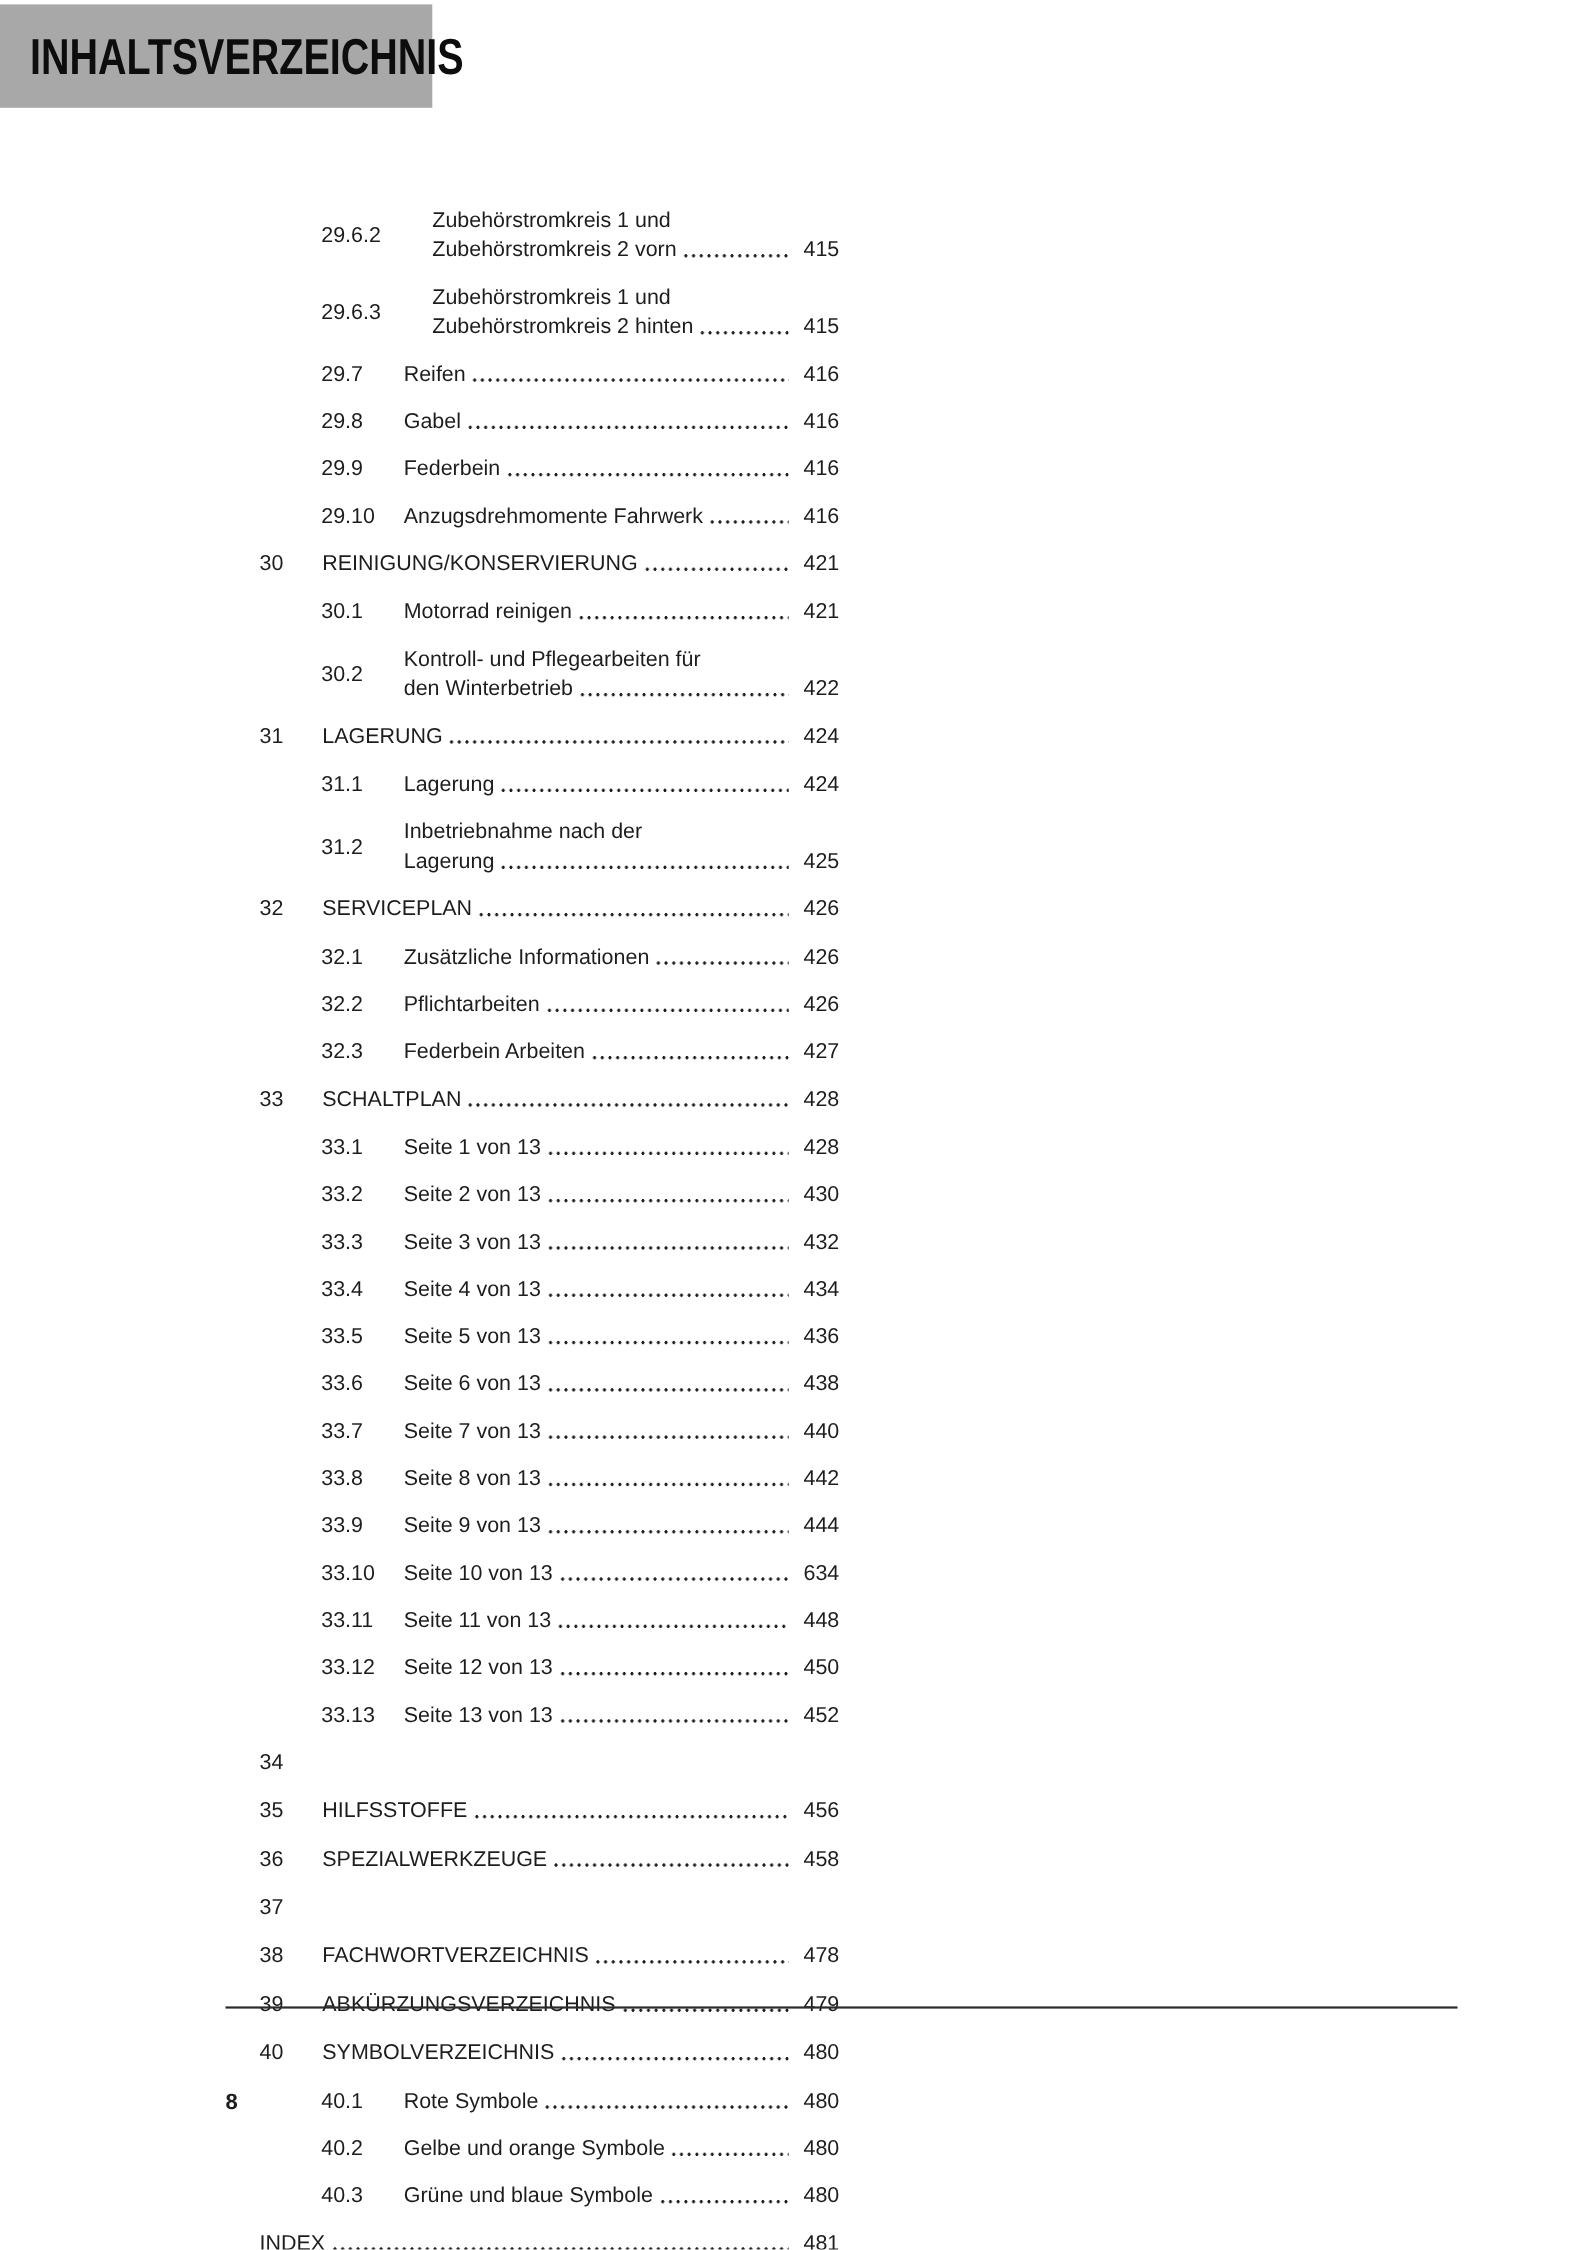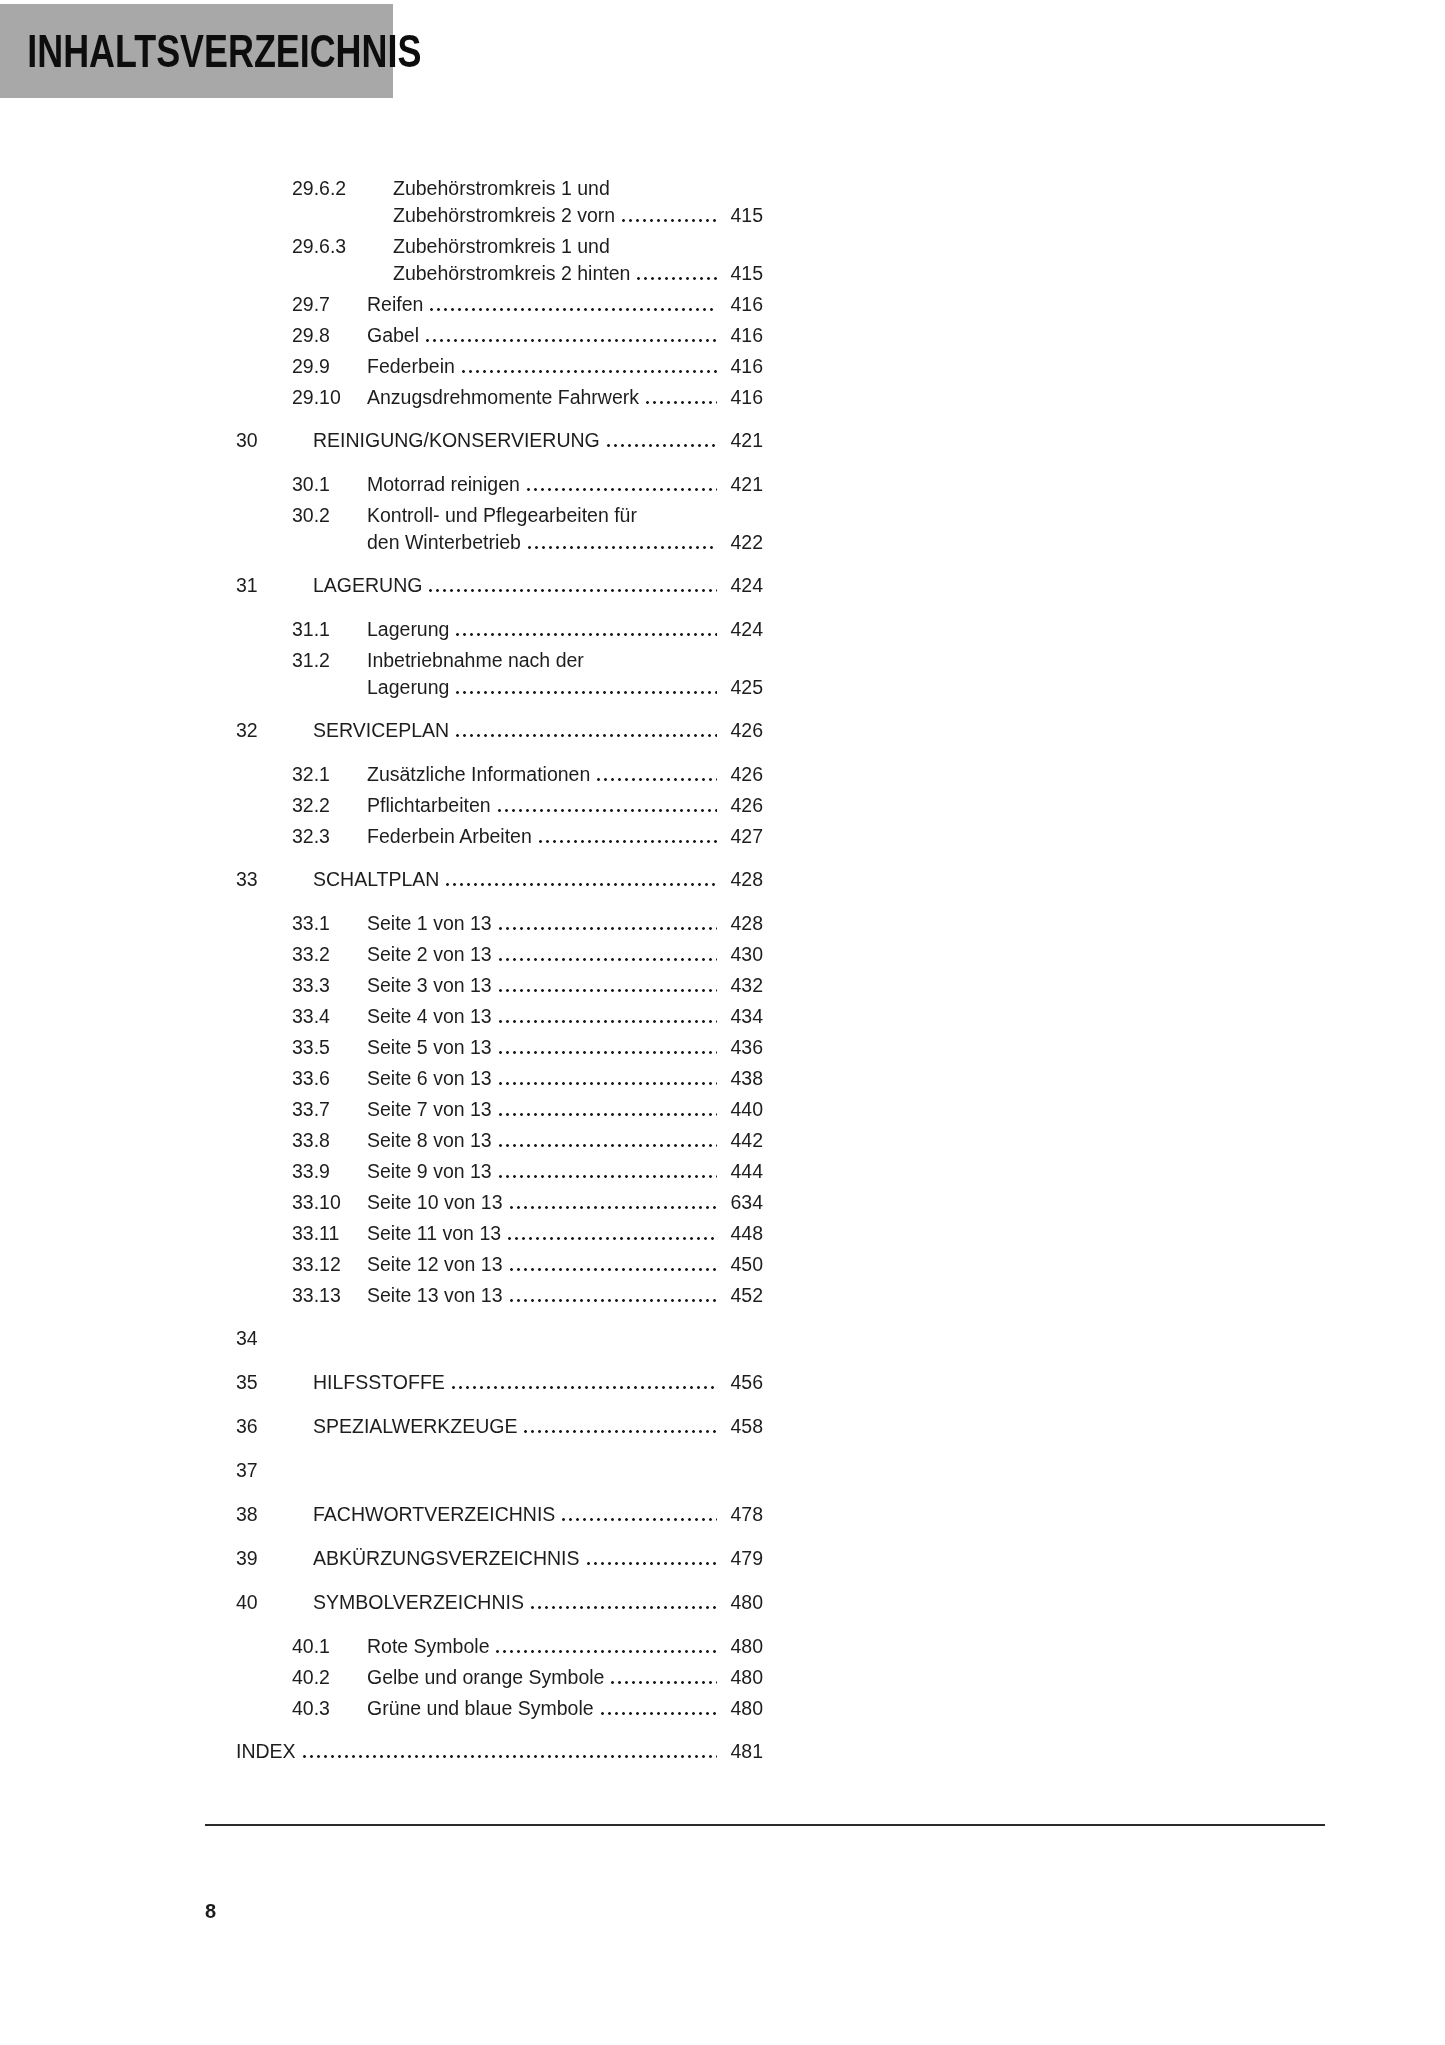--- a/index.html
+++ b/index.html
@@ -32,22 +32,22 @@
     transform-origin:left center;
     white-space:nowrap;
   }
   
   .toc{
     position:absolute;left:236px;top:171px;
     width:527px;
     font-size:19.5px;line-height:27px;
   }
   .row{display:flex;}
-  .row.sub{margin:4px 0 3px 0;padding-left:56px;}
-  .row.chapter{margin:16px 0 17px 0;gap:20px;}
+  .row.sub{margin:16px 0 3px 0;padding-left:56px;align-items:center;}
+  .row.chapter{margin:16px 0 17px 0;}
   .row.index{margin:16px 0 13px 0;}
   .num{flex:none;}
   .sub .num{width:75px;}
   .sub.deep .num{width:101px;}
   .chapter .num{width:57px;}
   .content{flex:1;min-width:0;}
   .dotline{display:flex;}
   .dotline .t{flex:none;white-space:nowrap;}
   .leader{
     flex:1;

